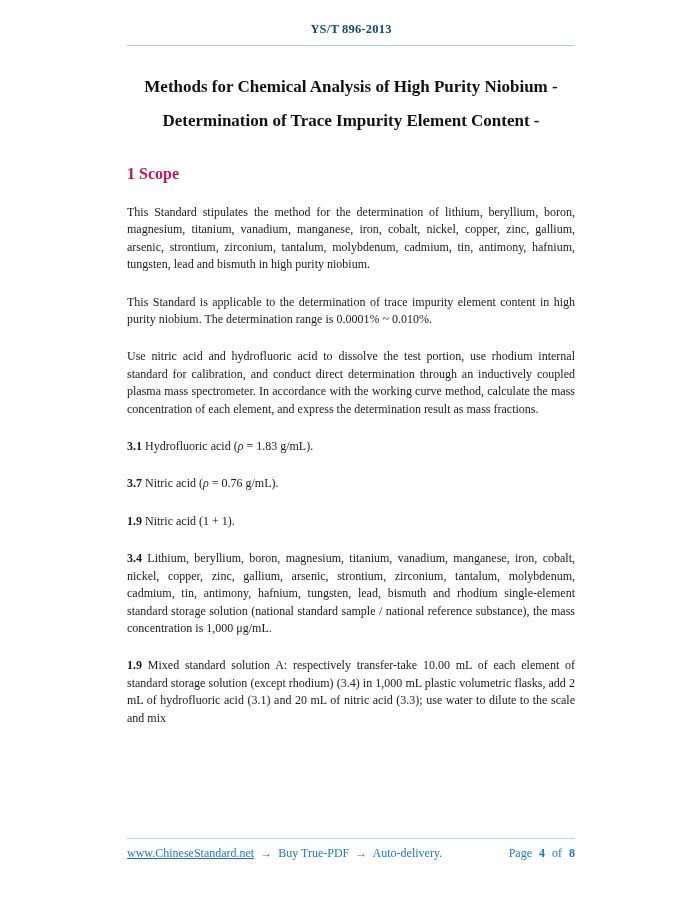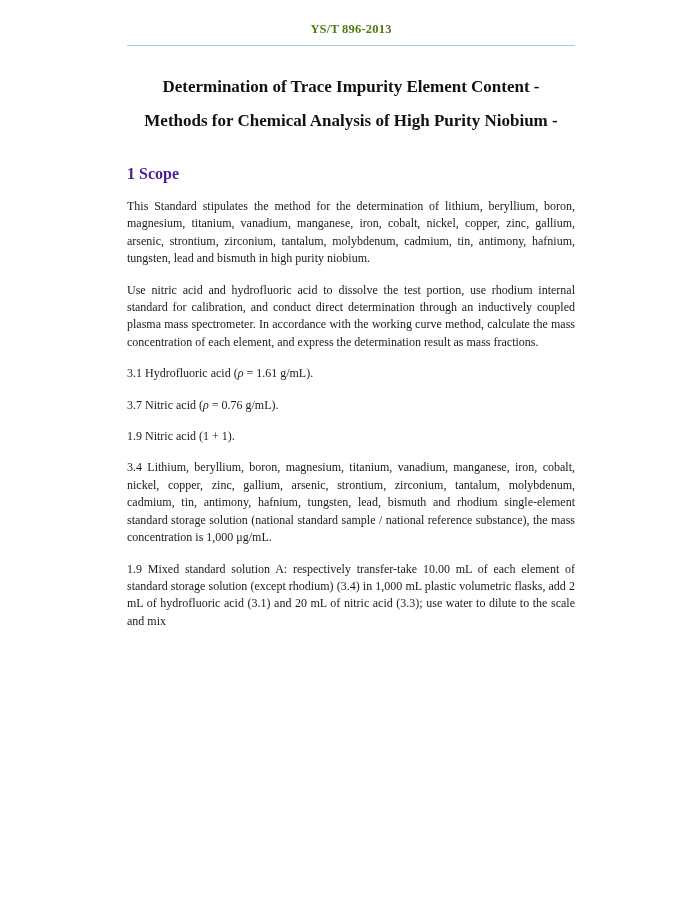--- a/index.html
+++ b/index.html
@@ -17,49 +17,49 @@
     position: absolute;
     left: 127px;
     width: 448px;
     top: 0;
   }
   .doc-number {
     margin-top: 22px;
     text-align: center;
     font-size: 12.5px;
     font-weight: bold;
-    color: #4d7c0f;
+    color: #0c4a6e;
     letter-spacing: 0.2px;
   }
   .header-rule {
     margin-top: 8px;
     border-top: 1.5px solid #a9c9e5;
   }
   .doc-title {
     margin-top: 24px;
     text-align: center;
     font-size: 17px;
     font-weight: bold;
     line-height: 34px;
     color: #111111;
   }
   h2.section-heading {
     margin-top: 26px;
     font-size: 16px;
     font-weight: bold;
-    color: #4c1d95;
+    color: #be185d;
     line-height: 20px;
   }
   p.body-para {
-    margin-top: 14px;
+    margin-top: 20px;
     font-size: 12px;
     line-height: 17.4px;
     text-align: justify;
   }
-  p.clause .clause-num { font-weight: normal; }
+  p.clause .clause-num { font-weight: bold; }
   .sym { font-style: italic; }
   .footer {
     position: absolute;
     left: 127px;
     width: 448px;
     top: 838px;
   }
   .footer-rule {
     border-top: 1.5px solid #b9d3e8;
   }
@@ -82,35 +82,54 @@
 </head>
 <body>
 
 <div class="page">
   <div class="content">
 
     <div class="doc-number">YS/T 896-2013</div>
     <div class="header-rule"></div>
 
     <div class="doc-title">
+      <div>Methods for Chemical Analysis of High Purity Niobium -</div>
       <div>Determination of Trace Impurity Element Content -</div>
-      <div>Methods for Chemical Analysis of High Purity Niobium -</div>
     </div>
 
     <h2 class="section-heading">1 Scope</h2>
     <p class="body-para">This Standard stipulates the method for the determination of lithium, beryllium, boron, magnesium, titanium, vanadium, manganese, iron, cobalt, nickel, copper, zinc, gallium, arsenic, strontium, zirconium, tantalum, molybdenum, cadmium, tin, antimony, hafnium, tungsten, lead and bismuth in high purity niobium.</p>
+    <p class="body-para">This Standard is applicable to the determination of trace impurity element content in high purity niobium. The determination range is 0.0001% ~ 0.010%.</p>
 
     <p class="body-para">Use nitric acid and hydrofluoric acid to dissolve the test portion, use rhodium internal standard for calibration, and conduct direct determination through an inductively coupled plasma mass spectrometer. In accordance with the working curve method, calculate the mass concentration of each element, and express the determination result as mass fractions.</p>
 
 
-    <p class="body-para clause"><span class="clause-num">3.1</span> <span>Hydrofluoric acid (</span><span class="sym">ρ</span><span> = 1.61 g/mL).</span></p>
+    <p class="body-para clause"><span class="clause-num">3.1</span> <span>Hydrofluoric acid (</span><span class="sym">ρ</span><span> = 1.83 g/mL).</span></p>
 
     <p class="body-para clause"><span class="clause-num">3.7</span> <span>Nitric acid (</span><span class="sym">ρ</span><span> = 0.76 g/mL).</span></p>
 
     <p class="body-para clause"><span class="clause-num">1.9</span> <span>Nitric acid (1 + 1).</span></p>
 
     <p class="body-para clause"><span class="clause-num">3.4</span> <span>Lithium, beryllium, boron, magnesium, titanium, vanadium, manganese, iron, cobalt, nickel, copper, zinc, gallium, arsenic, strontium, zirconium, tantalum, molybdenum, cadmium, tin, antimony, hafnium, tungsten, lead, bismuth and rhodium single-element standard storage solution (national standard sample / national reference substance), the mass concentration is 1,000 μg/mL.</span></p>
 
     <p class="body-para clause"><span class="clause-num">1.9</span> <span>Mixed standard solution A: respectively transfer-take 10.00 mL of each element of standard storage solution (except rhodium) (3.4) in 1,000 mL plastic volumetric flasks, add 2 mL of hydrofluoric acid (3.1) and 20 mL of nitric acid (3.3); use water to dilute to the scale and mix</span></p>
 
   </div>
 
+  <div class="footer">
+    <div class="footer-rule"></div>
+    <div class="footer-row">
+      <div class="footer-left">
+        <a href="#">www.ChineseStandard.net</a>
+        <span class="arrow">→</span>
+        <span>Buy True-PDF</span>
+        <span class="arrow">→</span>
+        <span>Auto-delivery.</span>
+      </div>
+      <div class="footer-right">
+        <span>Page</span>
+        <span class="page-num">4</span>
+        <span>of</span>
+        <span class="page-num">8</span>
+      </div>
+    </div>
+  </div>
 </div>
 
 </body></html>

